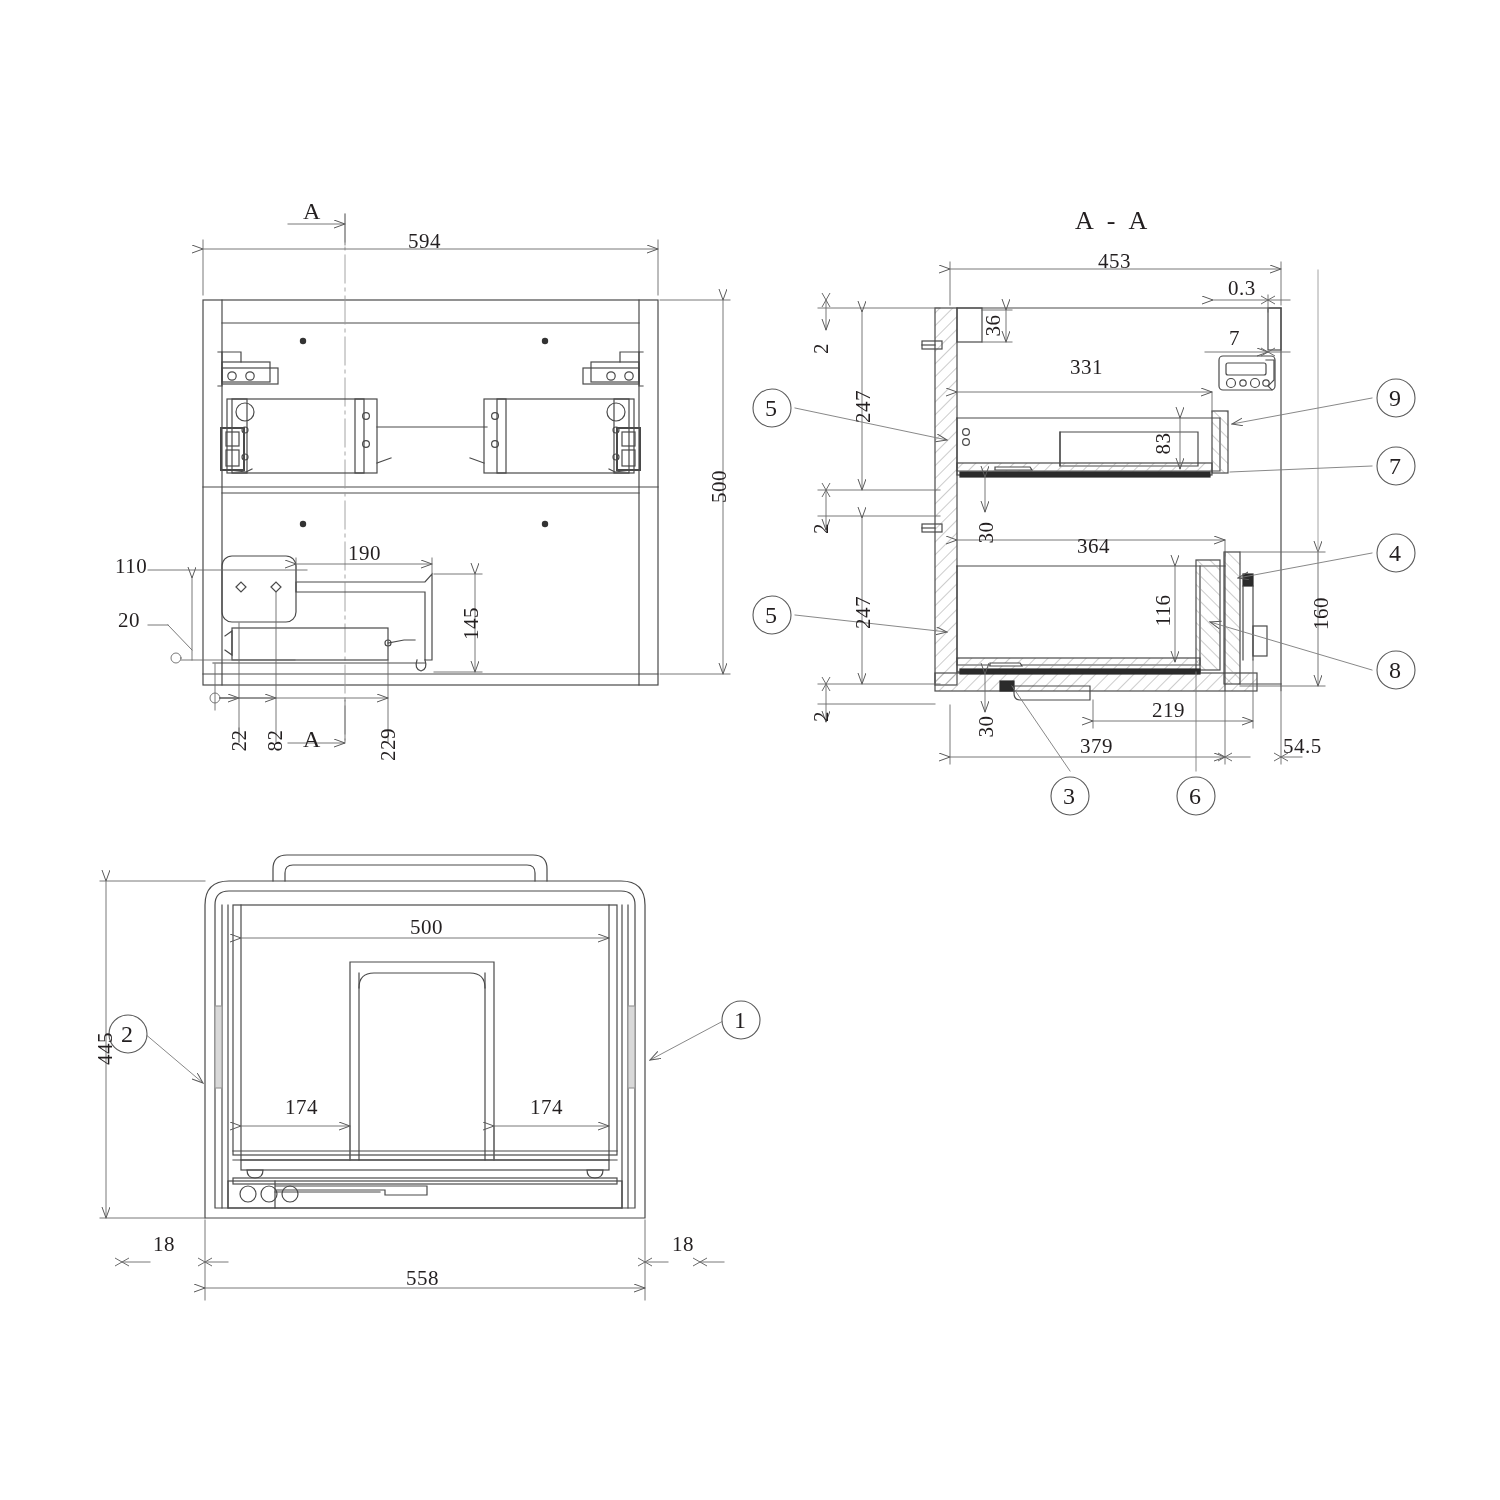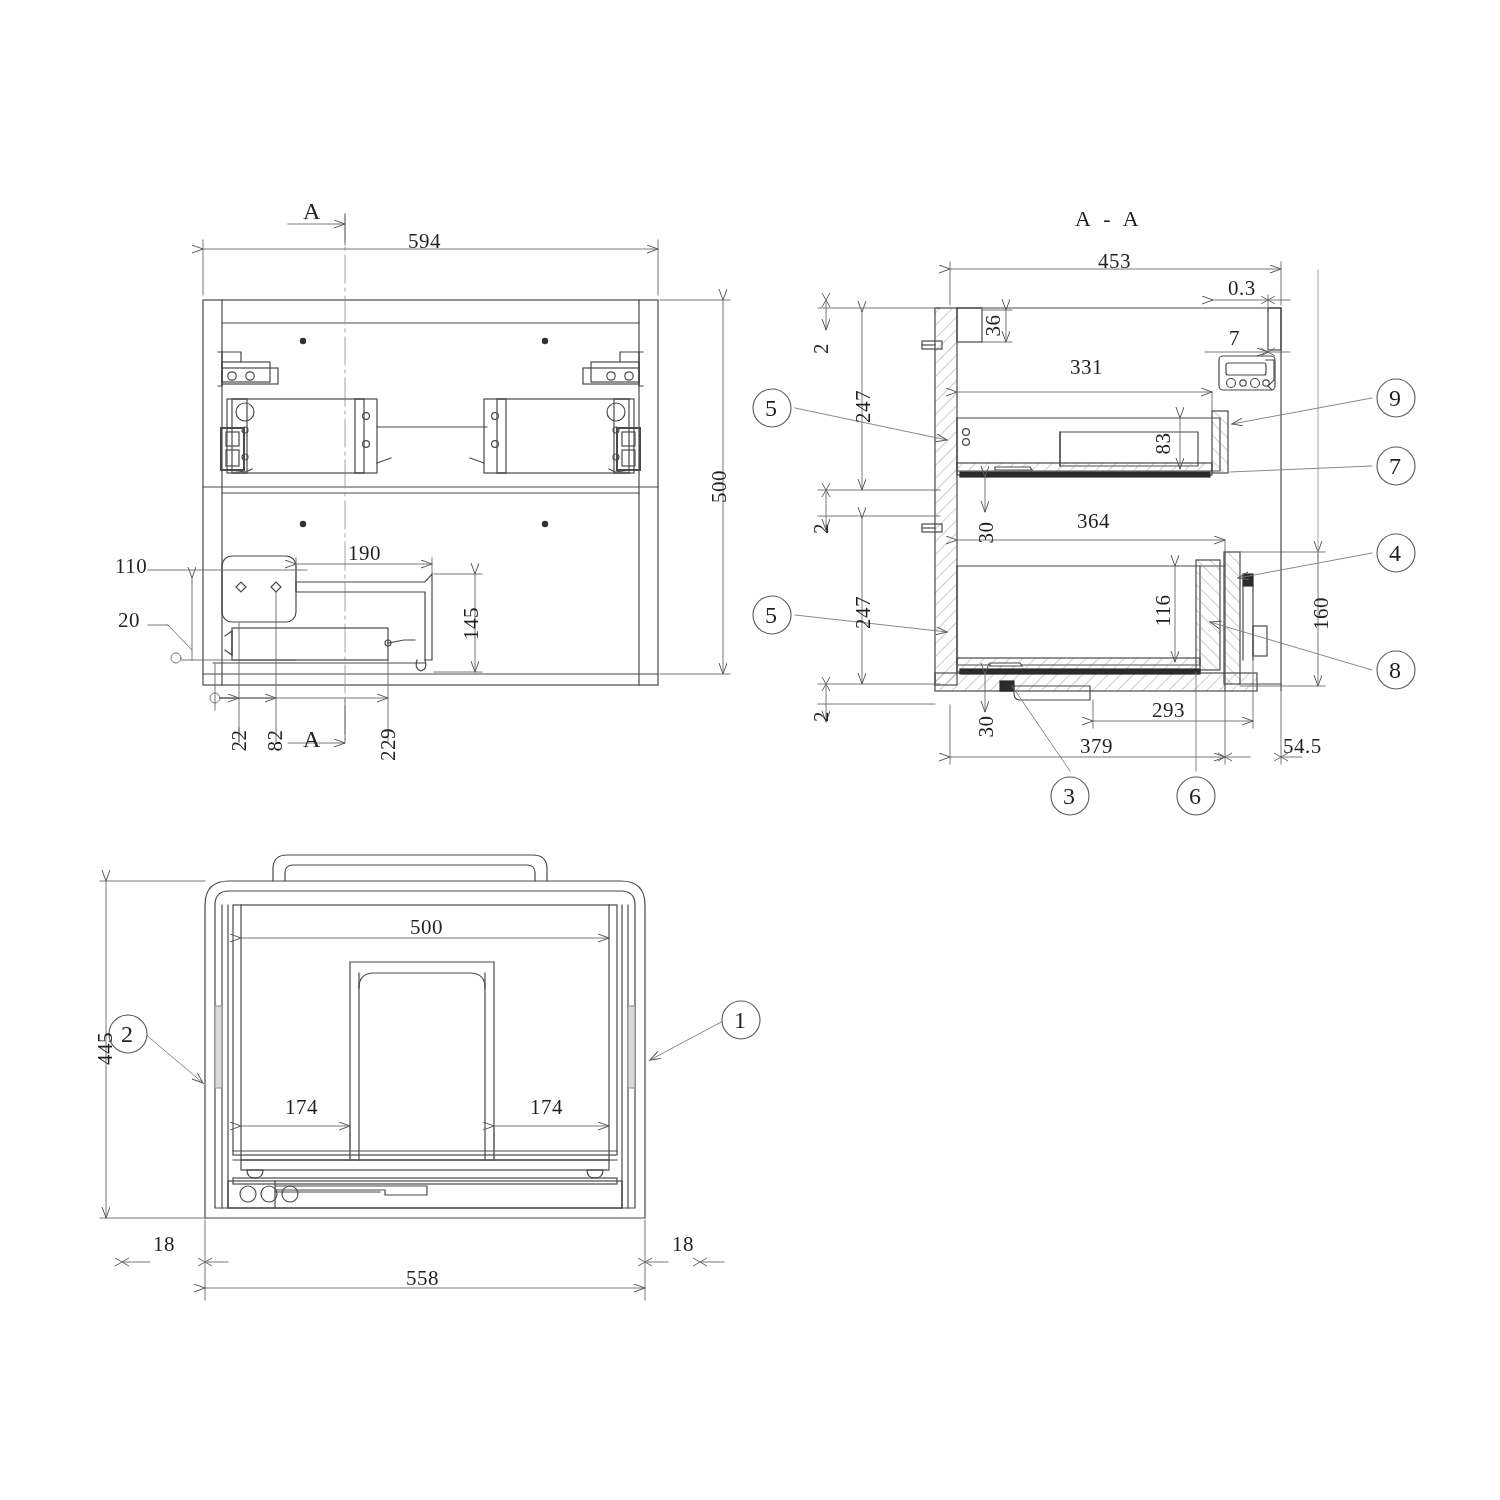--- a/index.html
+++ b/index.html
@@ -3,21 +3,21 @@
 <meta charset="utf-8">
 <style>
   html,body{margin:0;padding:0;background:#ffffff;}
   body{width:1500px;height:1500px;font-family:"Liberation Serif",serif;color:#231f20;}
   #stage{position:relative;width:1500px;height:1500px;overflow:hidden;background:#fff;}
   svg.drw{position:absolute;left:0;top:0;width:1500px;height:1500px;}
   .lbl{position:absolute;font-family:"Liberation Serif",serif;color:#231f20;white-space:nowrap;
        line-height:1;letter-spacing:0.5px;}
   .dim{font-size:21px;}
   .dimv{font-size:21px;transform-origin:50% 50%;}
-  .sec{font-size:22px;letter-spacing:4px;}
+  .sec{font-size:26px;letter-spacing:4px;}
   .bal{font-size:24px;}
 </style>
 </head>
 <body>
 
 <div id="stage">
 
   <svg class="drw" viewBox="0 0 1500 1500">
     <defs>
       <marker id="ah" markerWidth="12" markerHeight="12" refX="11" refY="4" orient="auto" markerUnits="userSpaceOnUse">
@@ -414,25 +414,25 @@
   <div class="lbl dimv" style="left:982px;top:315px;transform:rotate(-90deg);">36</div>
   <div class="lbl dim" style="left:1229px;top:328px;">7</div>
   <div class="lbl dim" style="left:1070px;top:357px;">331</div>
   <div class="lbl dimv" style="left:1152px;top:433px;transform:rotate(-90deg);">83</div>
   <div class="lbl dimv" style="left:816px;top:338px;transform:rotate(-90deg);">2</div>
   <div class="lbl dimv" style="left:847px;top:396px;transform:rotate(-90deg);">247</div>
   <div class="lbl dimv" style="left:816px;top:518px;transform:rotate(-90deg);">2</div>
   <div class="lbl dimv" style="left:847px;top:602px;transform:rotate(-90deg);">247</div>
   <div class="lbl dimv" style="left:816px;top:706px;transform:rotate(-90deg);">2</div>
   <div class="lbl dimv" style="left:975px;top:522px;transform:rotate(-90deg);">30</div>
-  <div class="lbl dim" style="left:1077px;top:511px;text-align:right;">364</div>
+  <div class="lbl dim" style="left:1077px;top:536px;text-align:right;">364</div>
   <div class="lbl dimv" style="left:1147px;top:600px;transform:rotate(-90deg);">116</div>
   <div class="lbl dimv" style="left:1305px;top:603px;transform:rotate(-90deg);">160</div>
   <div class="lbl dimv" style="left:975px;top:716px;transform:rotate(-90deg);">30</div>
-  <div class="lbl dim" style="left:1152px;top:700px;">293</div>
+  <div class="lbl dim" style="left:1152px;top:700px;">219</div>
   <div class="lbl dim" style="left:1080px;top:736px;">379</div>
   <div class="lbl dim" style="left:1243px;top:736px;margin-left:40px;">54.5</div>
 
   <div class="lbl dim" style="left:410px;top:917px;">500</div>
   <div class="lbl dimv" style="left:89px;top:1038px;transform:rotate(-90deg);">445</div>
   <div class="lbl dim" style="left:285px;top:1097px;">174</div>
   <div class="lbl dim" style="left:530px;top:1097px;">174</div>
   <div class="lbl dim" style="left:153px;top:1234px;">18</div>
   <div class="lbl dim" style="left:672px;top:1234px;">18</div>
   <div class="lbl dim" style="left:406px;top:1268px;">558</div>

